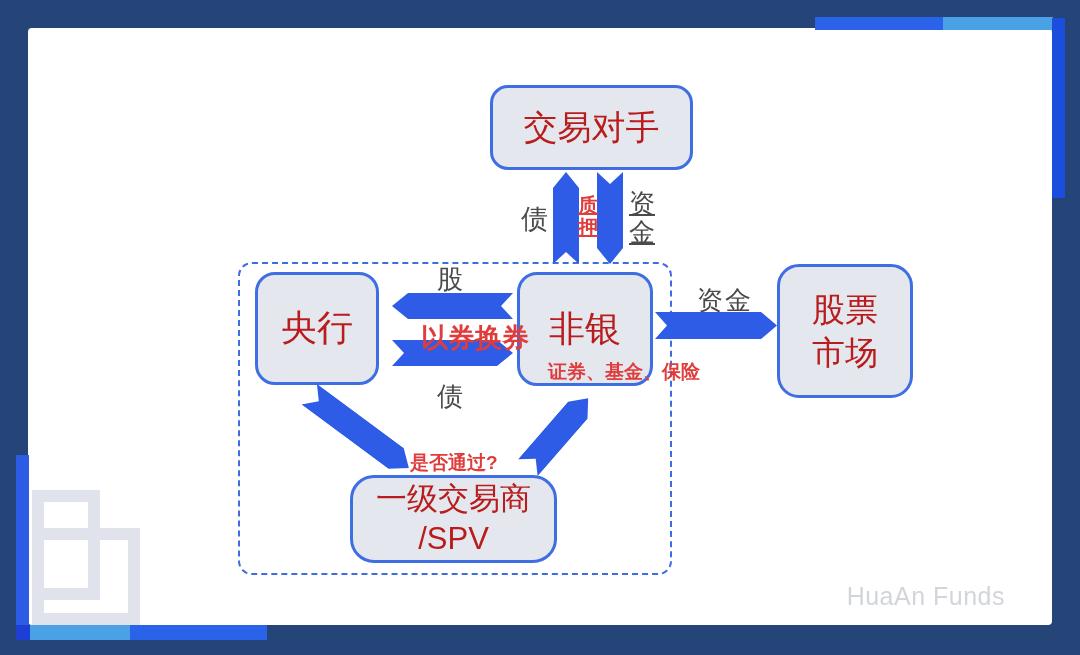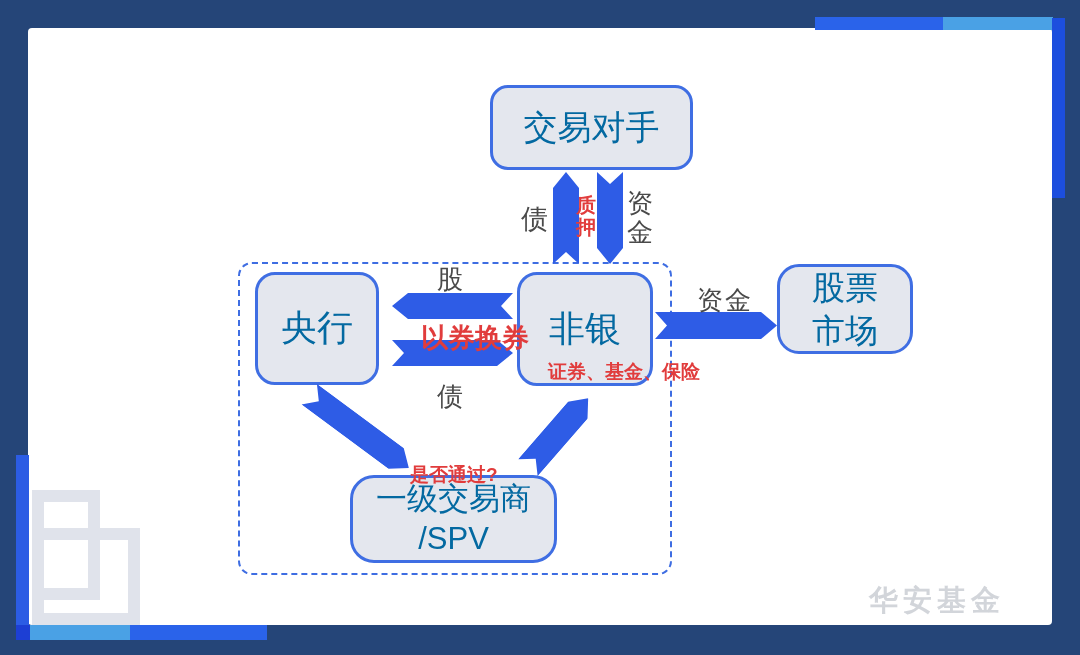--- a/index.html
+++ b/index.html
@@ -17,62 +17,61 @@
   .sq{position:absolute;border:12px solid #e0e3eb;box-sizing:border-box;background:transparent;}
   
   .dashed-box{
     position:absolute;left:238px;top:262px;width:434px;height:313px;
     border:2px dashed #3e6de2;border-radius:14px;box-sizing:border-box;
   }
   
   .node{
     position:absolute;display:flex;flex-direction:column;align-items:center;justify-content:center;
     background:#e4e7ee;border:3px solid #3f6ee3;box-sizing:border-box;
-    color:#0369a1;font-weight:500;text-align:center;
+    color:#b91c1c;font-weight:500;text-align:center;
   }
   .n-counterparty{left:490px;top:85px;width:203px;height:85px;border-radius:18px;font-size:34px;}
   .n-central{left:255px;top:272px;width:124px;height:113px;border-radius:20px;font-size:36px;}
   .n-nonbank{left:517px;top:272px;width:136px;height:114px;border-radius:20px;font-size:36px;}
-  .n-stock{left:777px;top:264px;width:136px;height:90px;border-radius:22px;font-size:33px;line-height:43px;}
+  .n-stock{left:777px;top:264px;width:136px;height:134px;border-radius:22px;font-size:33px;line-height:43px;}
   .n-dealer{left:350px;top:475px;width:207px;height:88px;border-radius:24px;font-size:31px;line-height:40px;}
   
   .arrow{position:absolute;}
   .arrow polygon{fill:#2e5ce6;}
   .rot-left{transform:rotate(36.5deg);transform-origin:center;}
   .rot-right{transform:rotate(-49deg);transform-origin:center;}
   
   .lbl{position:absolute;color:#4a4a4a;}
   .lbl-red{position:absolute;color:#e13c3c;font-weight:600;}
-  .vtext{display:inline-block;word-break:break-all;text-align:left;}
+  .vtext{display:inline-block;word-break:break-all;text-align:right;text-decoration:underline;}
   .l-bond-up{left:521px;top:201px;font-size:27px;}
   .l-pledge{left:576px;top:194px;font-size:20px;line-height:22px;width:22px;}
   .l-funds-down{left:627px;top:189px;font-size:26px;line-height:29px;width:28px;}
   .l-stock{left:437px;top:262px;font-size:26px;}
   .l-swap{left:421px;top:320px;font-size:27px;}
   .l-bond-mid{left:437px;top:379px;font-size:26px;}
   .l-nonbank-note{left:504px;top:359px;font-size:19px;white-space:nowrap;margin-left:44px;}
   .l-funds-right{left:697px;top:283px;font-size:26px;letter-spacing:2px;}
-  .l-approval{left:410px;top:450px;font-size:19px;margin-top:12px;}
+  .l-approval{left:410px;top:450px;font-size:19px;}
   
   .watermark{
     position:absolute;right:47px;top:553px;text-align:right;color:#d2d5da;
   }
   .wm-cn{font-size:29px;font-weight:600;letter-spacing:5px;}
   .wm-en{font-size:25px;font-weight:500;margin-top:1px;letter-spacing:0.5px;}
 </style>
 </head>
 <body>
 
 <div class="card">
 
   <div class="sq" style="left:4px;top:462px;width:68px;height:110px;"></div>
   <div class="sq" style="left:4px;top:500px;width:108px;height:97px;"></div>
 
   <div class="watermark">
-    <div class="wm-cn">华安基金</div>
     <div class="wm-en">HuaAn Funds</div>
   </div>
 </div>
 
 <div class="bar" style="left:815px;top:17px;width:128px;height:13px;background:#2a63ea;"></div>
 <div class="bar" style="left:943px;top:17px;width:110px;height:13px;background:#4aa1e5;"></div>
 <div class="bar" style="left:1052px;top:18px;width:13px;height:180px;background:#1c4ede;"></div>
 <div class="bar" style="left:16px;top:455px;width:13px;height:170px;background:#2c5ce4;"></div>
 <div class="bar" style="left:16px;top:625px;width:14px;height:15px;background:#1d3fd4;"></div>
 <div class="bar" style="left:30px;top:625px;width:100px;height:15px;background:#4aa1e5;"></div>

